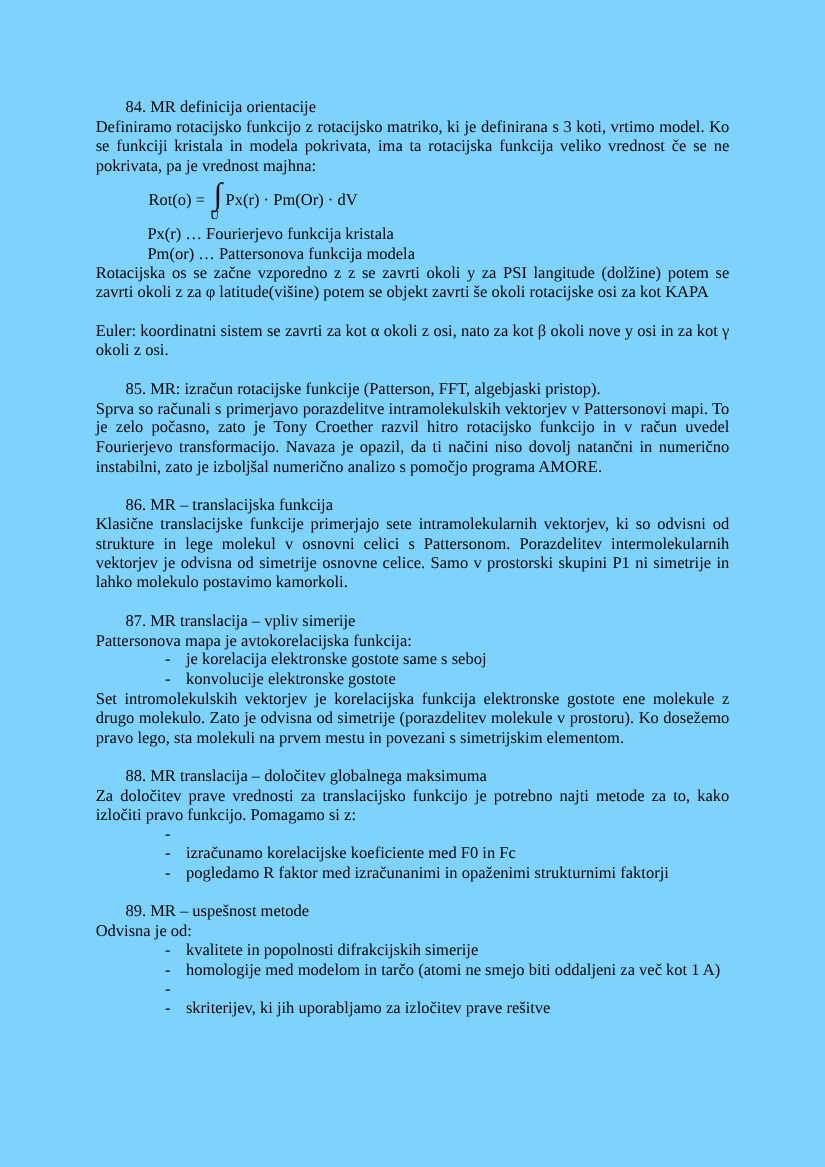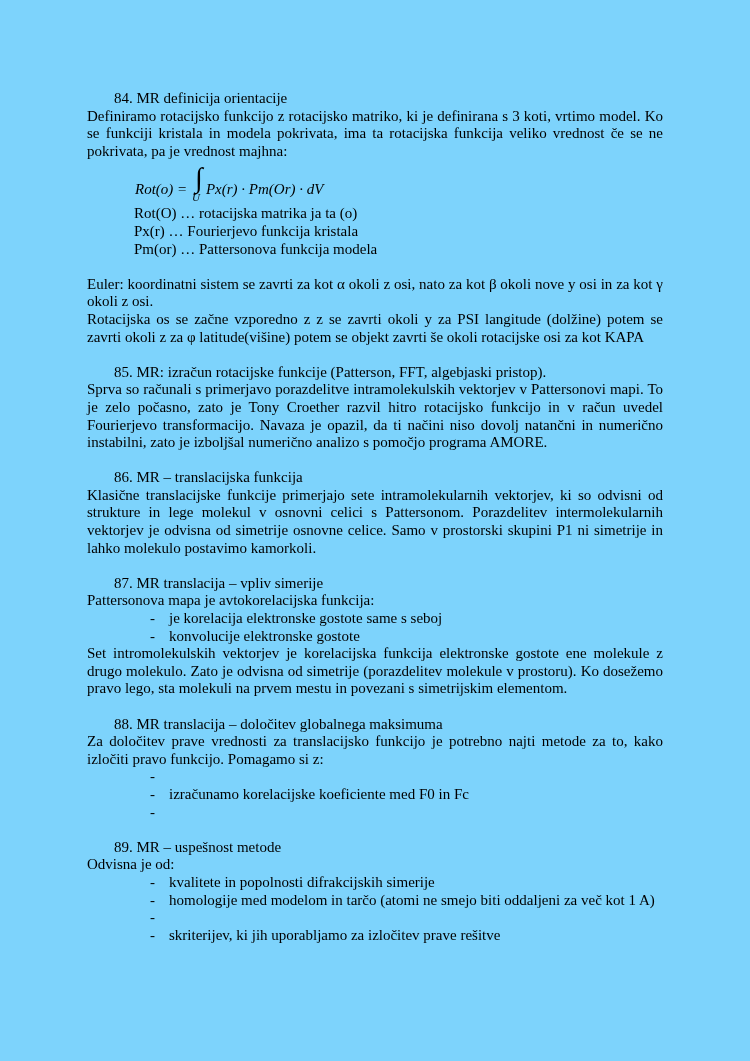--- a/index.html
+++ b/index.html
@@ -25,22 +25,21 @@
     text-indent: 27px;
   }
   .para { text-align: justify; }
   .def { padding-left: 47px; }
   .gap { margin-top: 17.6px; }
   .section { margin-top: 17.6px; }
 
   .formula {
     padding-left: 48px;
     display: flex;
-    align-items: flex-end;
-    font-style: italic;
+    align-items: center;
     margin: 1px 0 2px 0;
     height: 42px;
   }
   .f-lhs, .f-rhs { line-height: 28px; white-space: pre; }
   .int-col {
     display: inline-flex;
     flex-direction: column;
     align-items: center;
     margin: 0 3px 0 4px;
   }
@@ -60,25 +59,24 @@
     <div class="heading">84. MR definicija orientacije</div>
     <div class="para">Definiramo rotacijsko funkcijo z rotacijsko matriko, ki je definirana s 3 koti, vrtimo model. Ko se funkciji kristala in modela pokrivata, ima ta rotacijska funkcija veliko vrednost če se ne pokrivata, pa je vrednost majhna:</div>
     <div class="formula">
       <span class="f-lhs">Rot(o) = </span>
       <span class="int-col">
         <span class="int-sign">∫</span>
         <span class="int-sub">U</span>
       </span>
       <span class="f-rhs">Px(r) · Pm(Or) · dV</span>
     </div>
-    <div class="def">Rot(O) … rotacijska matrika ja ta (o)</div>
     <div class="def">Px(r) … Fourierjevo funkcija kristala</div>
     <div class="def">Pm(or) … Pattersonova funkcija modela</div>
+    <div class="para">Rotacijska os se začne vzporedno z  z se zavrti okoli y za PSI langitude (dolžine) potem se zavrti okoli z za φ latitude(višine) potem se objekt zavrti še okoli rotacijske osi za kot KAPA</div>
     <div class="para gap">Euler: koordinatni sistem se zavrti za kot α okoli z osi, nato za kot β okoli nove y osi in za kot γ okoli z osi.</div>
-    <div class="para">Rotacijska os se začne vzporedno z  z se zavrti okoli y za PSI langitude (dolžine) potem se zavrti okoli z za φ latitude(višine) potem se objekt zavrti še okoli rotacijske osi za kot KAPA</div>
   </div>
 
   <div class="section">
     <div class="heading">85. MR: izračun rotacijske funkcije (Patterson, FFT, algebjaski pristop).</div>
     <div class="para">Sprva so računali s primerjavo porazdelitve intramolekulskih vektorjev v Pattersonovi mapi. To je zelo počasno, zato je Tony Croether razvil hitro rotacijsko funkcijo in v račun uvedel Fourierjevo transformacijo. Navaza je opazil, da ti načini niso dovolj natančni in numerično instabilni, zato je izboljšal numerično analizo s pomočjo programa AMORE.</div>
   </div>
 
   <div class="section">
     <div class="heading">86. MR – translacijska funkcija</div>
     <div class="para">Klasične translacijske funkcije primerjajo sete intramolekularnih vektorjev, ki so odvisni od strukture in lege molekul v osnovni celici s Pattersonom. Porazdelitev intermolekularnih vektorjev je odvisna od simetrije osnovne celice. Samo v prostorski skupini P1 ni simetrije in lahko molekulo postavimo kamorkoli.</div>
@@ -103,20 +101,21 @@
     <div class="para">Za določitev prave vrednosti za translacijsko funkcijo je potrebno najti metode za to, kako izločiti pravo funkcijo. Pomagamo si z:</div>
     <div class="bullet">
       <span class="bullet-marker">-</span>
     </div>
     <div class="bullet">
       <span class="bullet-marker">-</span>
       <span class="bullet-text">izračunamo korelacijske koeficiente med F0 in Fc</span>
     </div>
     <div class="bullet">
       <span class="bullet-marker">-</span>
+      <span class="bullet-text">pogledamo R faktor med izračunanimi in opaženimi strukturnimi faktorji</span>
     </div>
   </div>
 
   <div class="section">
     <div class="heading">89. MR – uspešnost metode</div>
     <div class="para">Odvisna je od:</div>
     <div class="bullet">
       <span class="bullet-marker">-</span>
       <span class="bullet-text">kvalitete in popolnosti difrakcijskih simerije</span>
     </div>

